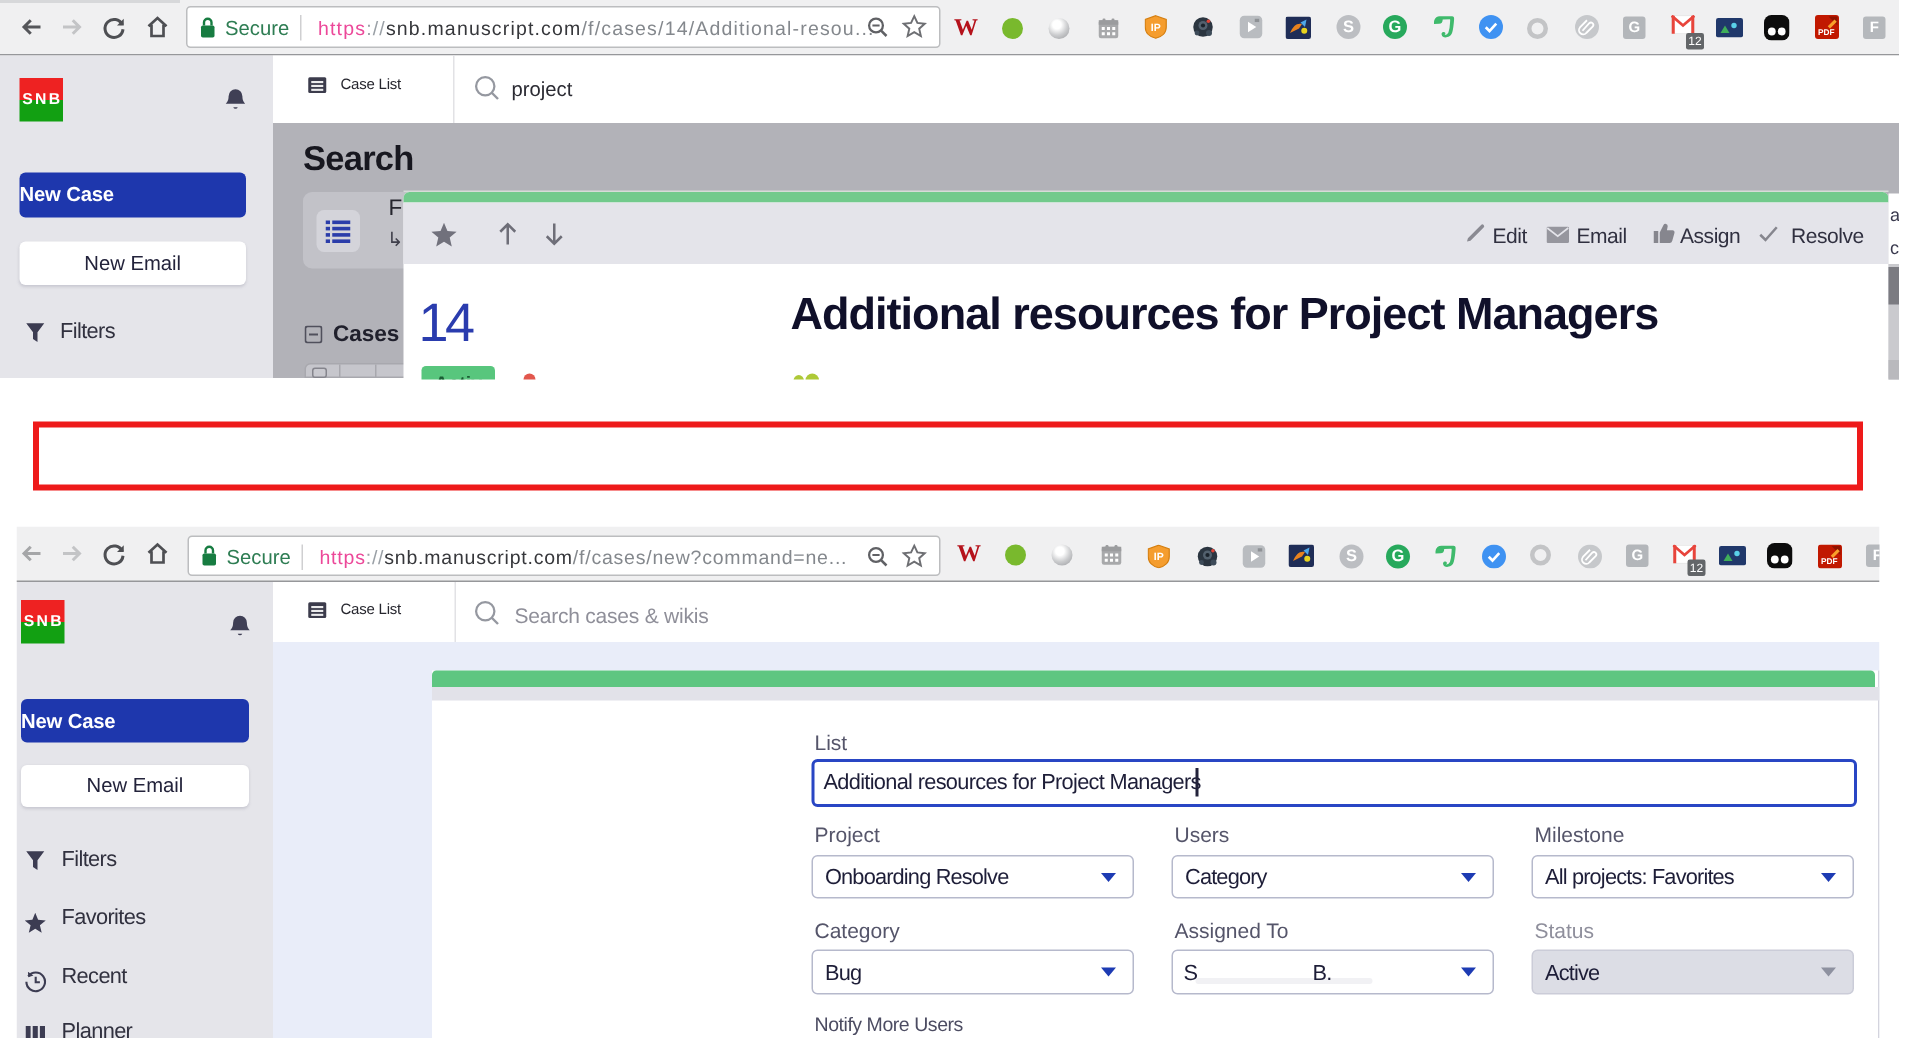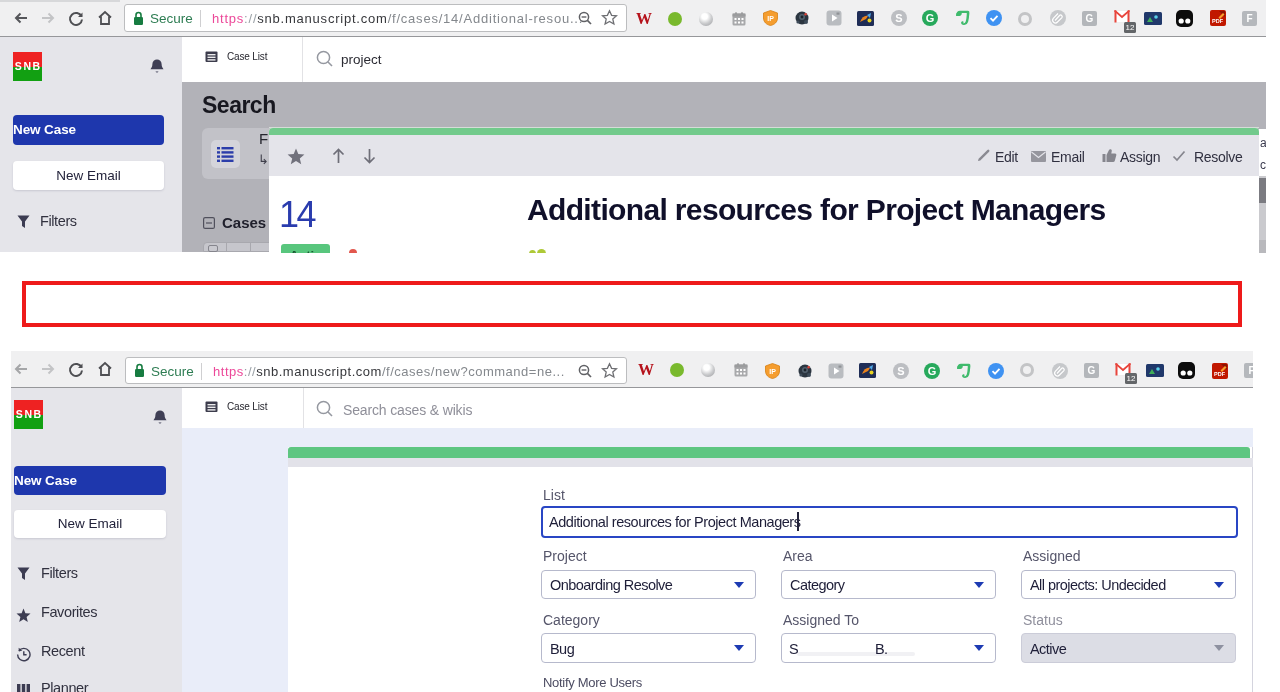--- a/index.html
+++ b/index.html
@@ -408,30 +408,30 @@
     <div class="ab" style="left:171px;top:77px;width:1071px;height:264px;background:#e9edf9;"></div>
     <div class="ab" style="left:277px;top:96px;width:965px;height:245px;background:#fff;border-right:1px solid #d4d4de;"></div>
     <div class="ab" style="left:277px;top:96px;width:962px;height:11px;background:#5ec681;border-radius:3px 3px 0 0;"></div>
     <div class="ab" style="left:277px;top:107px;width:965px;height:9px;background:#e2e2e9;"></div>
 
     <span class="ab lbl" style="left:532px;top:136px;">List</span>
     <div class="ab" style="left:530px;top:155px;width:697px;height:32px;border:2px solid #2946c4;border-radius:4px;background:#fff;"></div>
     <span class="ab ddt" style="left:538px;top:163px;letter-spacing:-0.45px;">Additional resources for Project Managers</span>
     <div class="ab" style="left:786px;top:161px;width:1.5px;height:19px;background:#23233b;"></div>
     <span class="ab lbl" style="left:532px;top:197px;">Project</span>
-    <span class="ab lbl" style="left:772px;top:197px;">Area</span>
-    <span class="ab lbl" style="left:1012px;top:197px;">Assigned</span>
+    <span class="ab lbl" style="left:772px;top:197px;">Users</span>
+    <span class="ab lbl" style="left:1012px;top:197px;">Milestone</span>
     <div class="dd ab" style="left:530px;top:219px;width:215px;height:29px;"></div>
     <span class="ab ddt" style="left:539px;top:226px;">Onboarding Resolve</span>
     <div class="tri ab" style="left:723px;top:231px;"></div>
     <div class="dd ab" style="left:770px;top:219px;width:215px;height:29px;"></div>
     <span class="ab ddt" style="left:779px;top:226px;">Category</span>
     <div class="tri ab" style="left:963px;top:231px;"></div>
     <div class="dd ab" style="left:1010px;top:219px;width:215px;height:29px;"></div>
-    <span class="ab ddt" style="left:1019px;top:226px;">All projects: Undecided</span>
+    <span class="ab ddt" style="left:1019px;top:226px;">All projects: Favorites</span>
     <div class="tri ab" style="left:1203px;top:231px;"></div>
     <span class="ab lbl" style="left:532px;top:261px;">Category</span>
     <span class="ab lbl" style="left:772px;top:261px;">Assigned To</span>
     <span class="ab lbl" style="left:1012px;top:261px;color:#8f8f9c;">Status</span>
     <div class="dd ab" style="left:530px;top:282px;width:215px;height:30px;"></div>
     <span class="ab ddt" style="left:539px;top:290px;">Bug</span>
     <div class="tri ab" style="left:723px;top:294px;"></div>
     <div class="dd ab" style="left:770px;top:282px;width:215px;height:30px;"></div>
     <div class="ab" style="left:786px;top:301px;width:118px;height:4px;background:#f1f1f4;border-radius:2px;"></div>
     <span class="ab ddt" style="left:778px;top:290px;">S</span>

